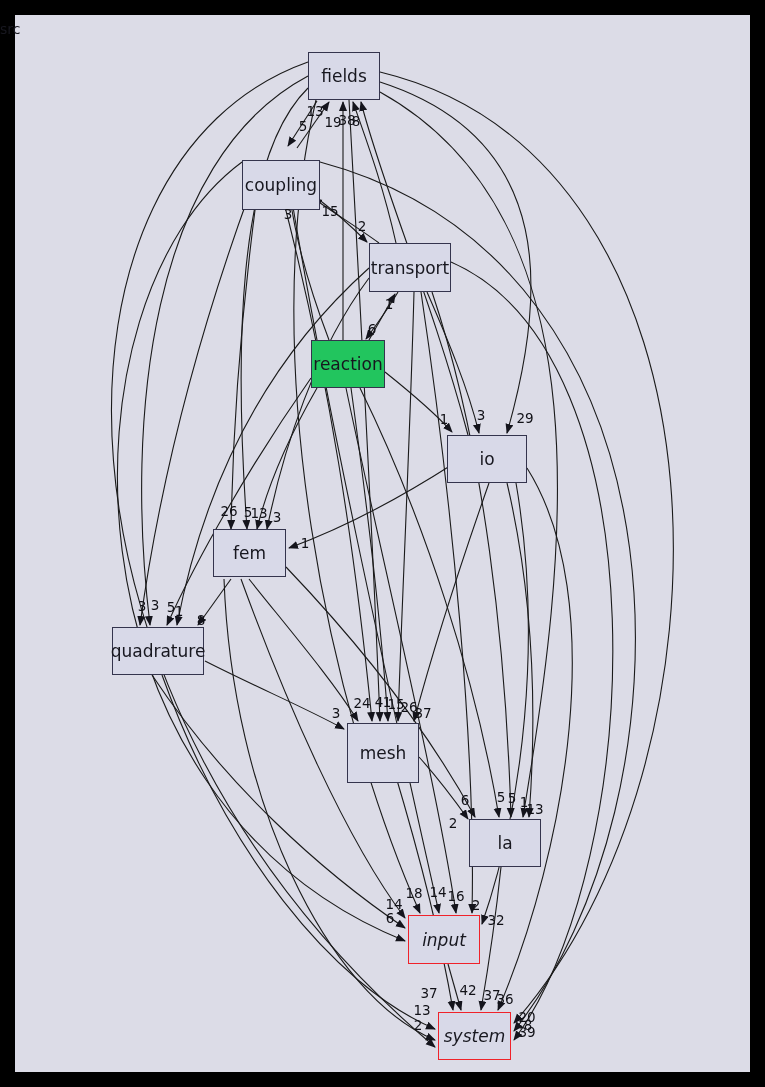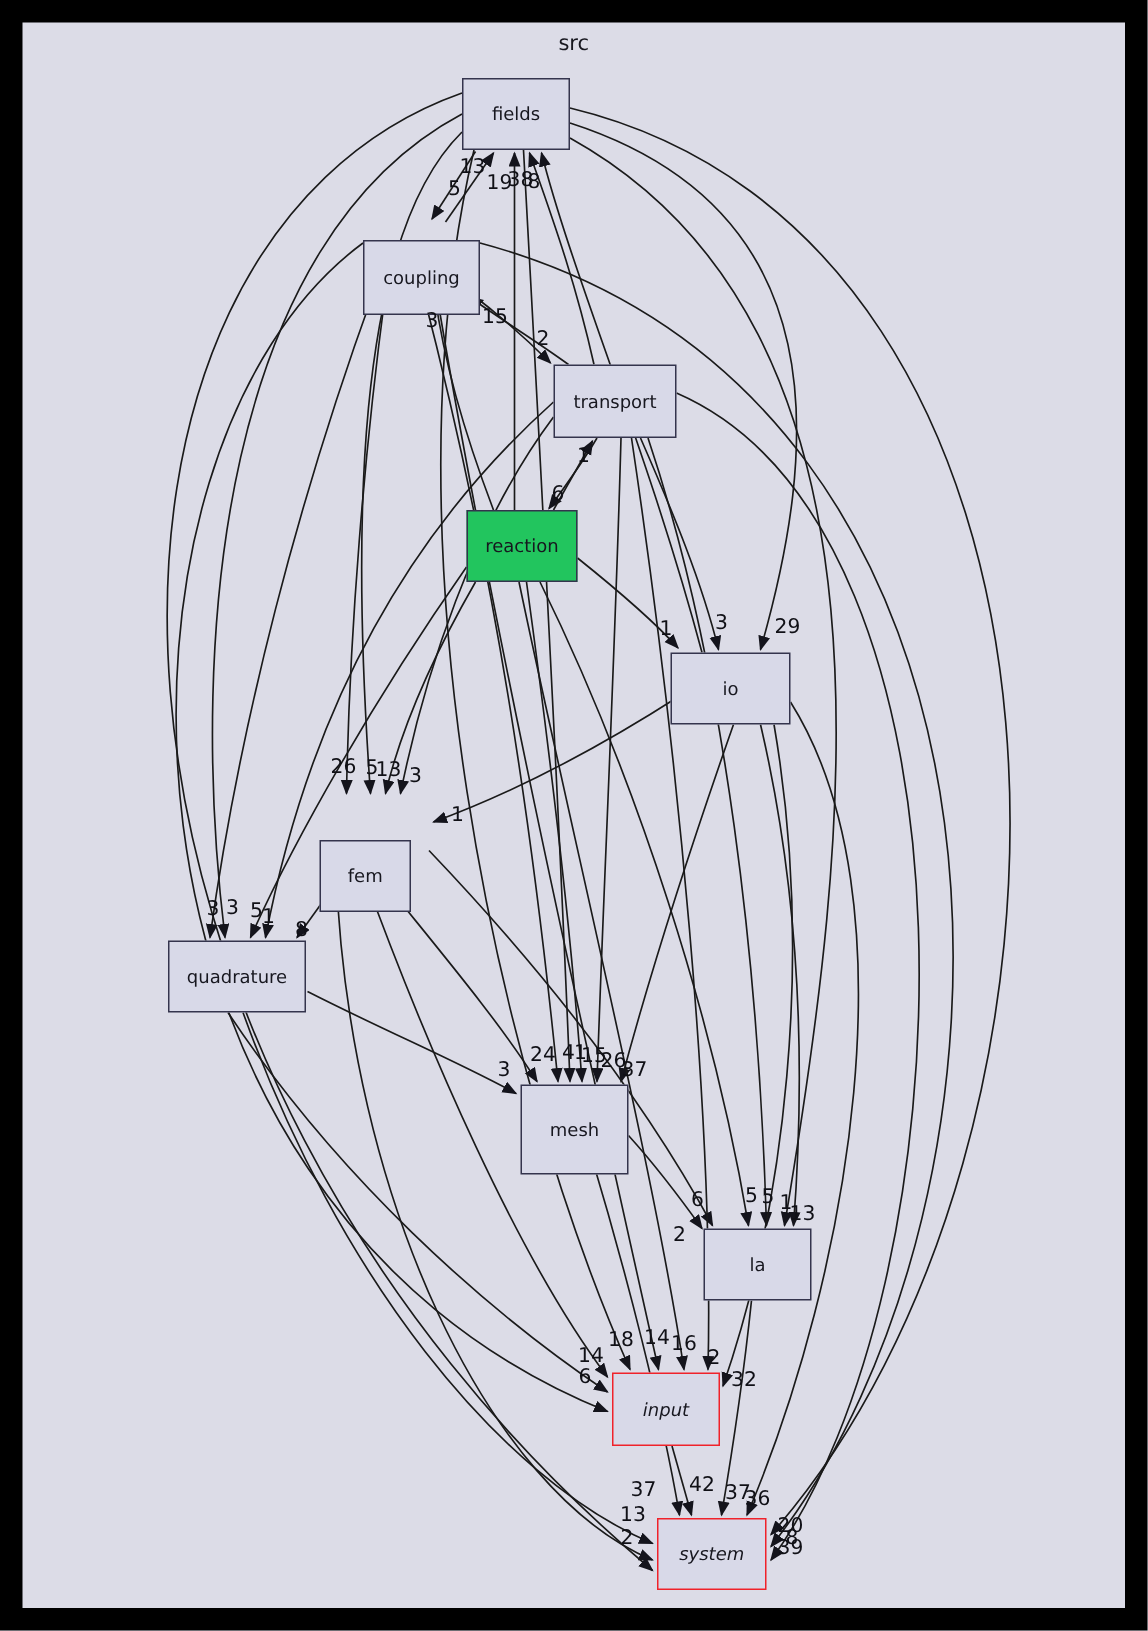--- a/index.html
+++ b/index.html
@@ -5,29 +5,29 @@
   html,body{margin:0;padding:0;}
   body{
     width:765px;height:1087px;position:relative;background:#000;
     font-family:"DejaVu Sans",sans-serif;overflow:hidden;
   }
   .canvas{
     position:absolute;left:15px;top:15px;width:735px;height:1057px;
     background:#dcdce7;
   }
   .graph-title{
-    position:absolute;left:0;top:21px;width:765px;text-align:center;
+    position:absolute;left:0;top:21px;width:765px;text-align:left;
     font-size:14px;color:#17171f;
   }
   svg.edges{position:absolute;left:0;top:0;}
   .node{
     position:absolute;box-sizing:border-box;
     border:1.4px solid #34344d;background:#d8d9e8;
     display:flex;align-items:center;justify-content:center;
-    font-size:12px;color:#17171f;cursor:pointer;
+    font-size:17px;color:#17171f;cursor:pointer;
   }
   .node.hl{background:#22c55e;}
   .node.red{border:1.6px solid #f0222a;font-style:italic;}
   .el{
     position:absolute;transform:translate(-50%,-50%);
     font-size:13.5px;color:#101016;white-space:nowrap;pointer-events:none;
   }
 </style>
 </head>
 <body>
@@ -97,21 +97,21 @@
     <path d="M308,62 C30,160 25,700 435,1047" marker-end="url(#arw)"></path>
     <path d="M242,162 C55,300 55,800 405,941" marker-end="url(#arw)"></path>
   </g>
 </svg>
 
 <div class="node" style="left:308px;top:52px;width:72px;height:48px">fields</div>
 <div class="node" style="left:242px;top:160px;width:78px;height:50px">coupling</div>
 <div class="node" style="left:369px;top:243px;width:82px;height:49px">transport</div>
 <div class="node hl" style="left:311px;top:340px;width:74px;height:48px">reaction</div>
 <div class="node" style="left:447px;top:435px;width:80px;height:48px">io</div>
-<div class="node" style="left:213px;top:560px;width:61px;height:48px">fem</div>
+<div class="node" style="left:213px;top:529px;width:73px;height:48px">fem</div>
 <div class="node" style="left:112px;top:627px;width:92px;height:48px">quadrature</div>
 <div class="node" style="left:347px;top:723px;width:72px;height:60px">mesh</div>
 <div class="node" style="left:469px;top:819px;width:72px;height:48px">la</div>
 <div class="node red" style="left:408px;top:915px;width:72px;height:49px">input</div>
 <div class="node red" style="left:438px;top:1012px;width:73px;height:48px">system</div>
 
 <span class="el" style="left:315px;top:111px">13</span>
 <span class="el" style="left:303px;top:126px">5</span>
 <span class="el" style="left:333px;top:122px">19</span>
 <span class="el" style="left:347px;top:120px">38</span>

